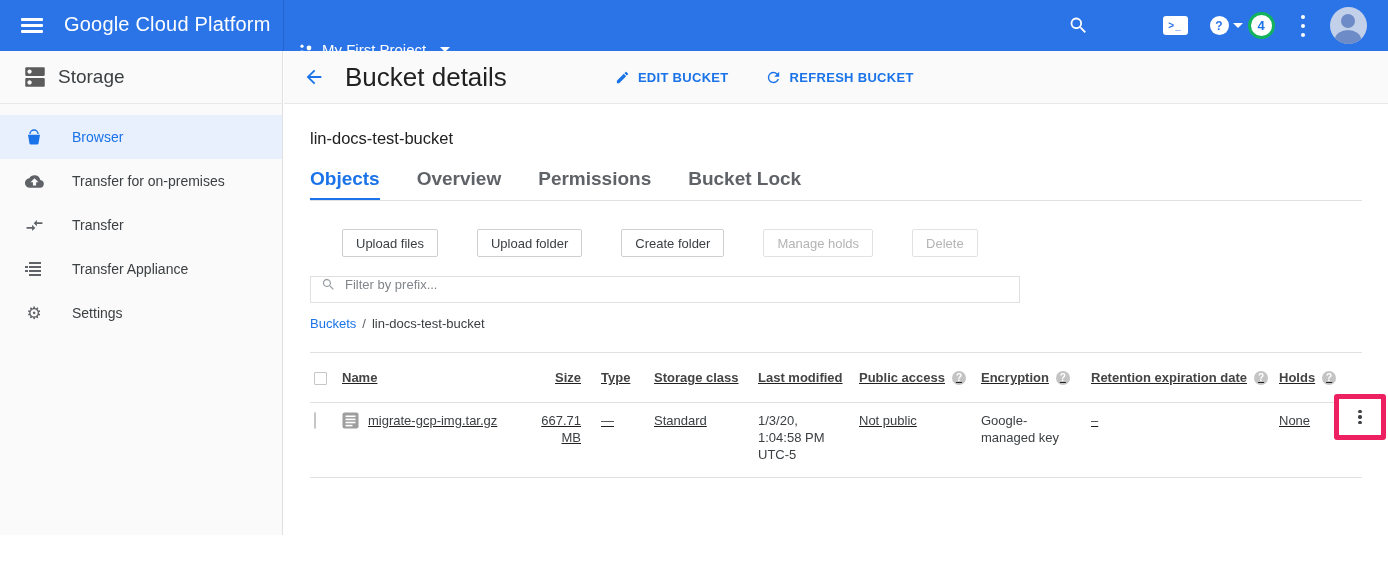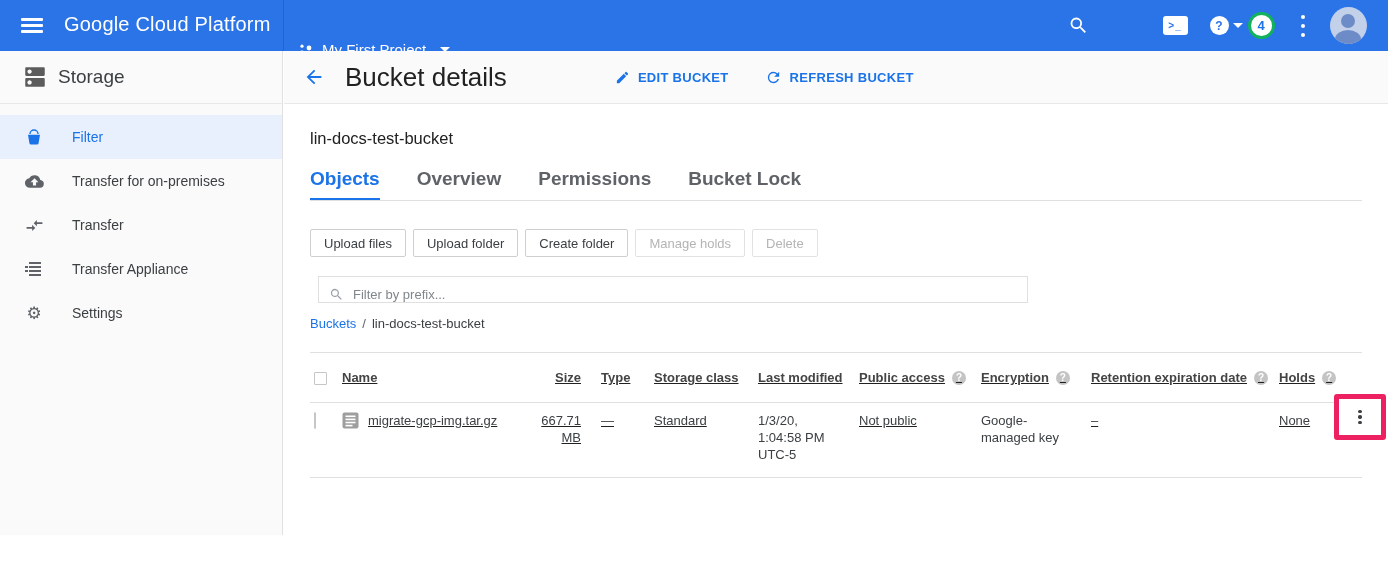--- a/index.html
+++ b/index.html
@@ -67,27 +67,27 @@
   
   .content { position:absolute; left:283px; top:104px; width:1105px; height:475px; background:#fff; }
   .bucket-title { position:absolute; left:27px; top:25px; font-size:16.5px; color:#212121; }
   .tabs { position:absolute; left:27px; top:56px; width:1052px; border-bottom:1px solid #e0e0e0; display:flex; }
   .tab { font-size:19px; font-weight:700; color:#5f6368; padding:8px 0 10px; margin-right:37px; cursor:pointer; }
   .tab.selected { color:#1a73e8; box-shadow: inset 0 -2px 0 #1a73e8; }
 
   .toolbar { position:absolute; left:27px; top:125px; display:flex; gap:7px; }
   .btn {
     height:28px; padding:0 13px; background:#fff; border:1px solid #cfcfcf; border-radius:2px;
-    font-size:13px; color:#3c4043; display:flex; align-items:center; cursor:pointer; white-space:nowrap;
+    font-size:13px; color:#3c4043; display:flex; align-items:center; cursor:pointer; white-space:nowrap;margin-left:32px;
   }
   .btn.disabled { color:#b4b4b4; border-color:#e2e2e2; cursor:default; }
 
   .filter-box {
     position:absolute; left:27px; top:172px; width:710px; height:27px;
-    border:1px solid #e0e0e0; background:#fff; display:flex; align-items:flex-end;margin-left:8px;
+    border:1px solid #e0e0e0; background:#fff; display:flex; align-items:flex-start;
   }
   .filter-box input {
     border:none; outline:none; flex:1; font-size:13px; color:#212121;
     font-family:"Liberation Sans","DejaVu Sans",sans-serif; margin-left:9px;
   }
   .filter-box input::placeholder { color:#80868b; }
   .filter-box .mag { margin-left:10px; color:#9aa0a6; }
 
   .breadcrumb { position:absolute; left:27px; top:212px; font-size:13px; display:flex; gap:6px; }
   .breadcrumb .root { color:#1a73e8; cursor:pointer; }
@@ -217,21 +217,21 @@
   </span>
 </div>
 
 <div class="sidebar">
   <div class="nav-item selected">
     <span class="ico">
       <svg width="18" height="18" viewBox="0 0 24 24" fill="currentColor">
           <path d="M7.5 8a4.5 4.5 0 0 1 9 0h1.8a6.3 6.3 0 0 0-12.6 0h1.8zm-3.5 1h16l-1.9 11.2A2.2 2.2 0 0 1 15.9 22H8.1a2.2 2.2 0 0 1-2.2-1.8L4 9z"></path>
         </svg>
     </span>
-    <span class="lbl">Filter</span>
+    <span class="lbl">Browser</span>
   </div>
   <div class="nav-item">
     <span class="ico">
       <svg width="19" height="19" viewBox="0 0 24 24" fill="currentColor">
           <path d="M19.35 10.04A7.49 7.49 0 0 0 12 4 7.48 7.48 0 0 0 5.35 8.04 5.994 5.994 0 0 0 6 20h13a5 5 0 0 0 .35-9.96zM14 13v4h-4v-4H7l5-5 5 5h-3z"></path>
         </svg>
     </span>
     <span class="lbl">Transfer for on-premises</span>
   </div>
   <div class="nav-item">

